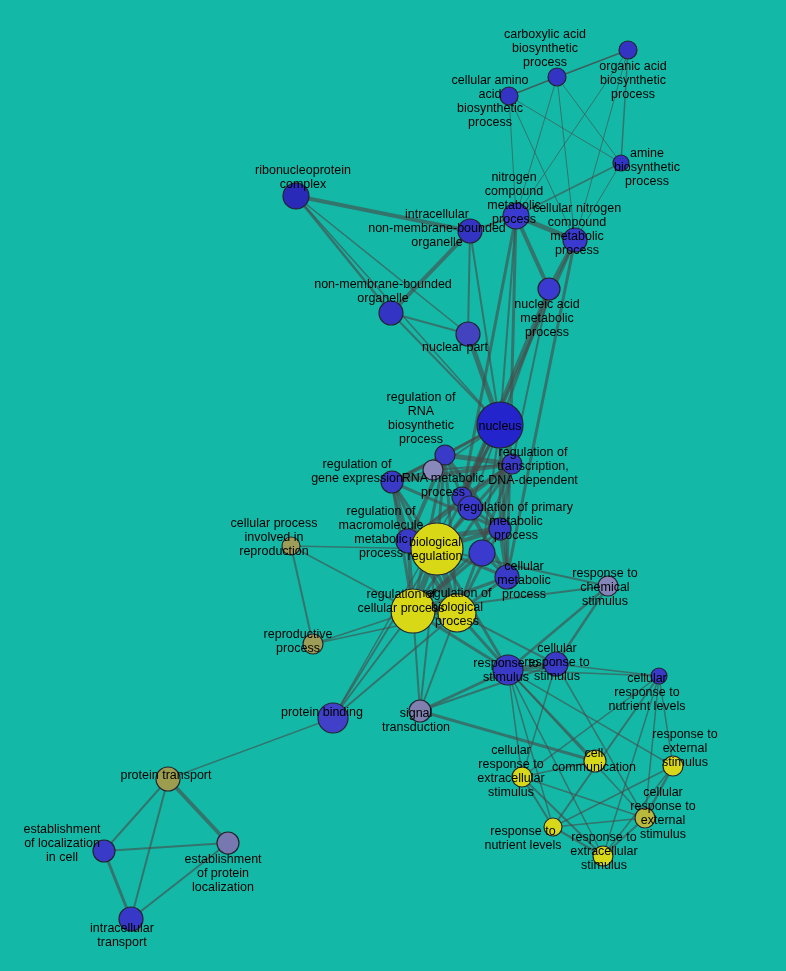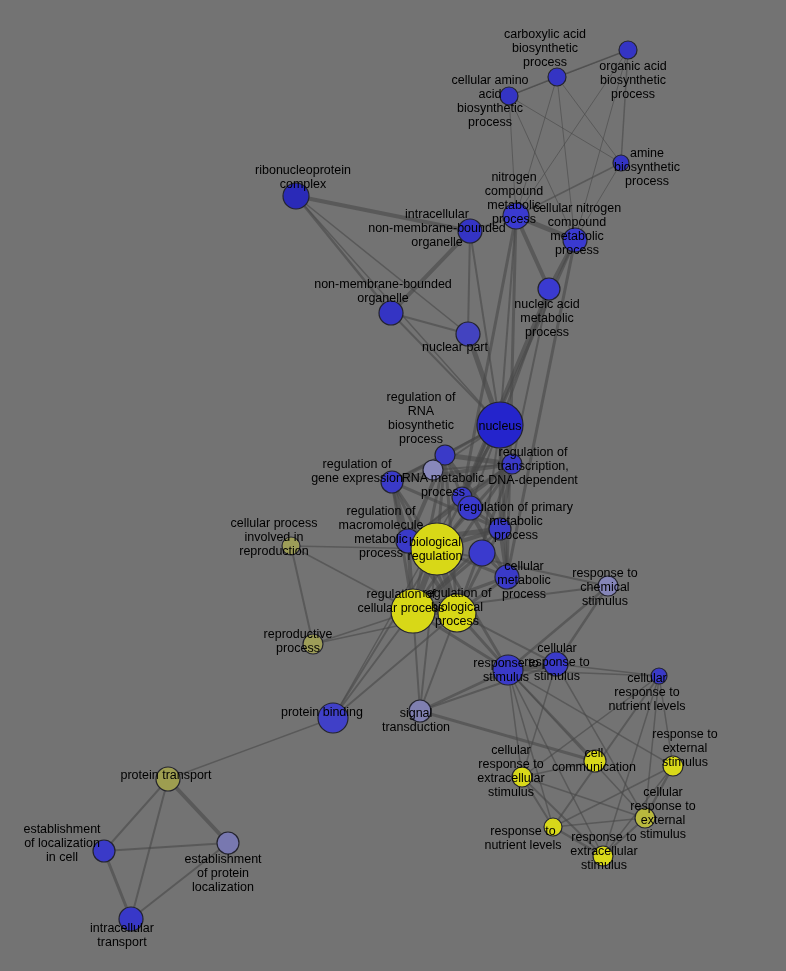--- a/index.html
+++ b/index.html
@@ -1,16 +1,16 @@
 <!DOCTYPE html>
 <html><head>
 <meta charset="utf-8">
 <style>
   html,body{margin:0;padding:0;background:#ffffff;}
-  .page{width:786px;height:971px;position:relative;background:#737373;overflow:hidden;}
+  .page{width:786px;height:971px;position:relative;background:#14b8a6;overflow:hidden;}
   svg{display:block;font-family:"Liberation Sans","DejaVu Sans",sans-serif;}
   text{paint-order:stroke;}
 </style>
 </head>
 <body>
 
 <div class="page">
   <svg id="net" width="786" height="971" viewBox="0 0 786 971">
       <line x1="557" y1="77" x2="628" y2="50" stroke="#474747" stroke-width="1.5" stroke-opacity="0.6" stroke-linecap="round"></line>
       <line x1="557" y1="77" x2="509" y2="96" stroke="#474747" stroke-width="1.5" stroke-opacity="0.6" stroke-linecap="round"></line>

